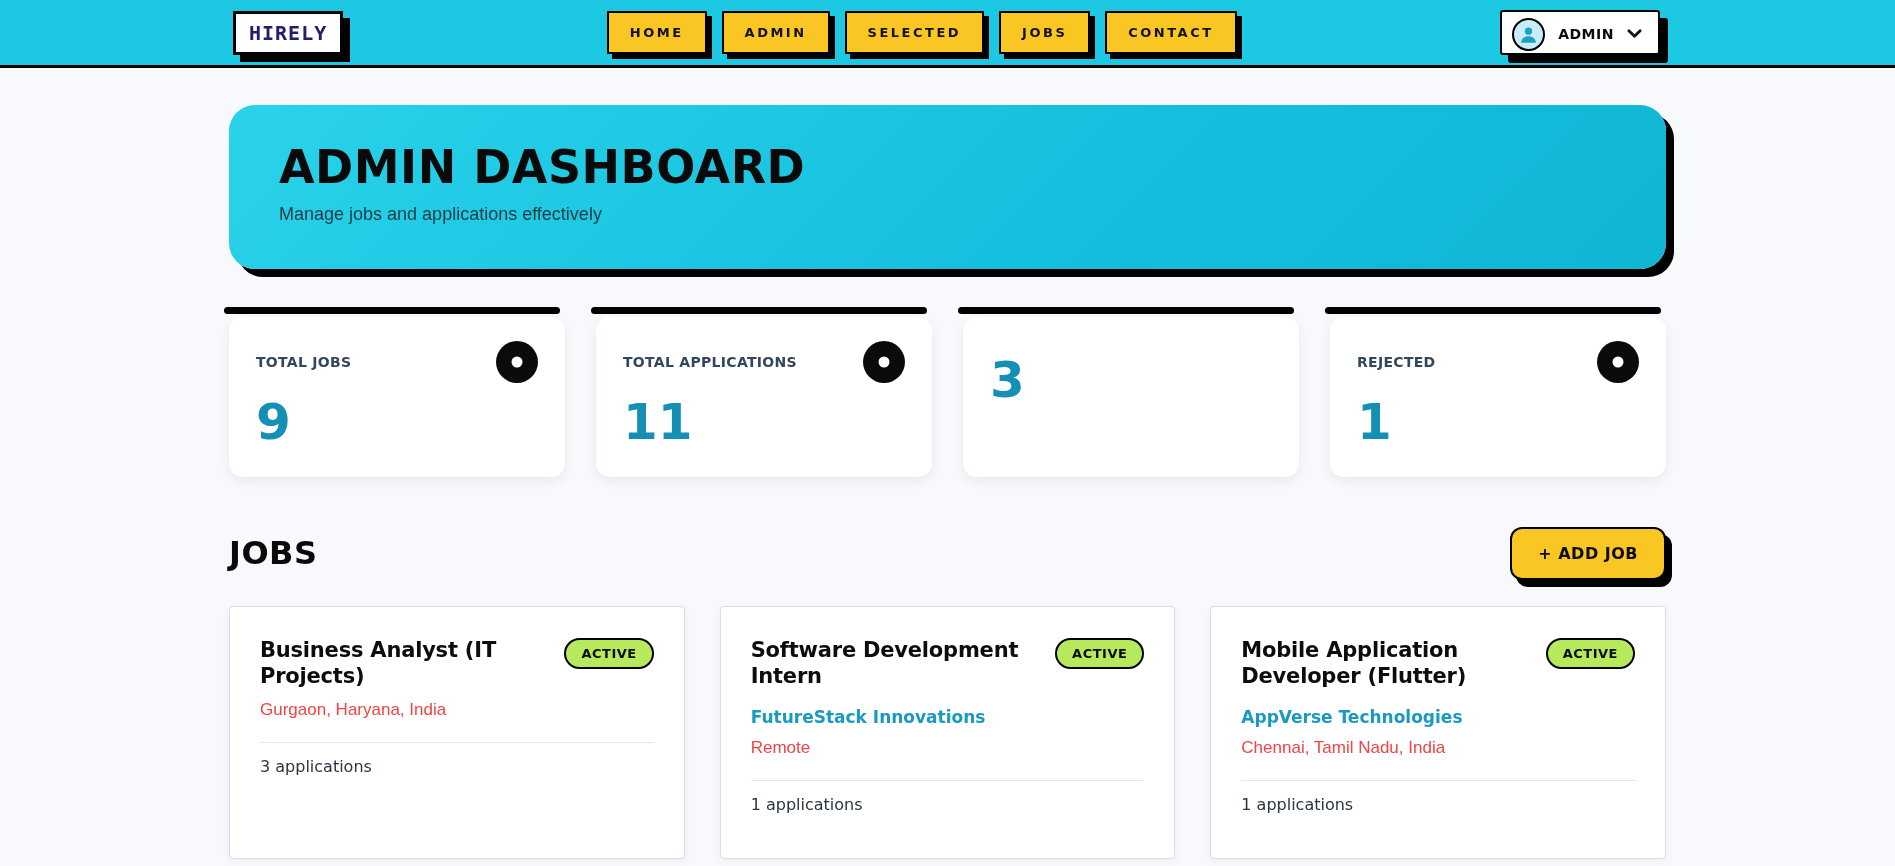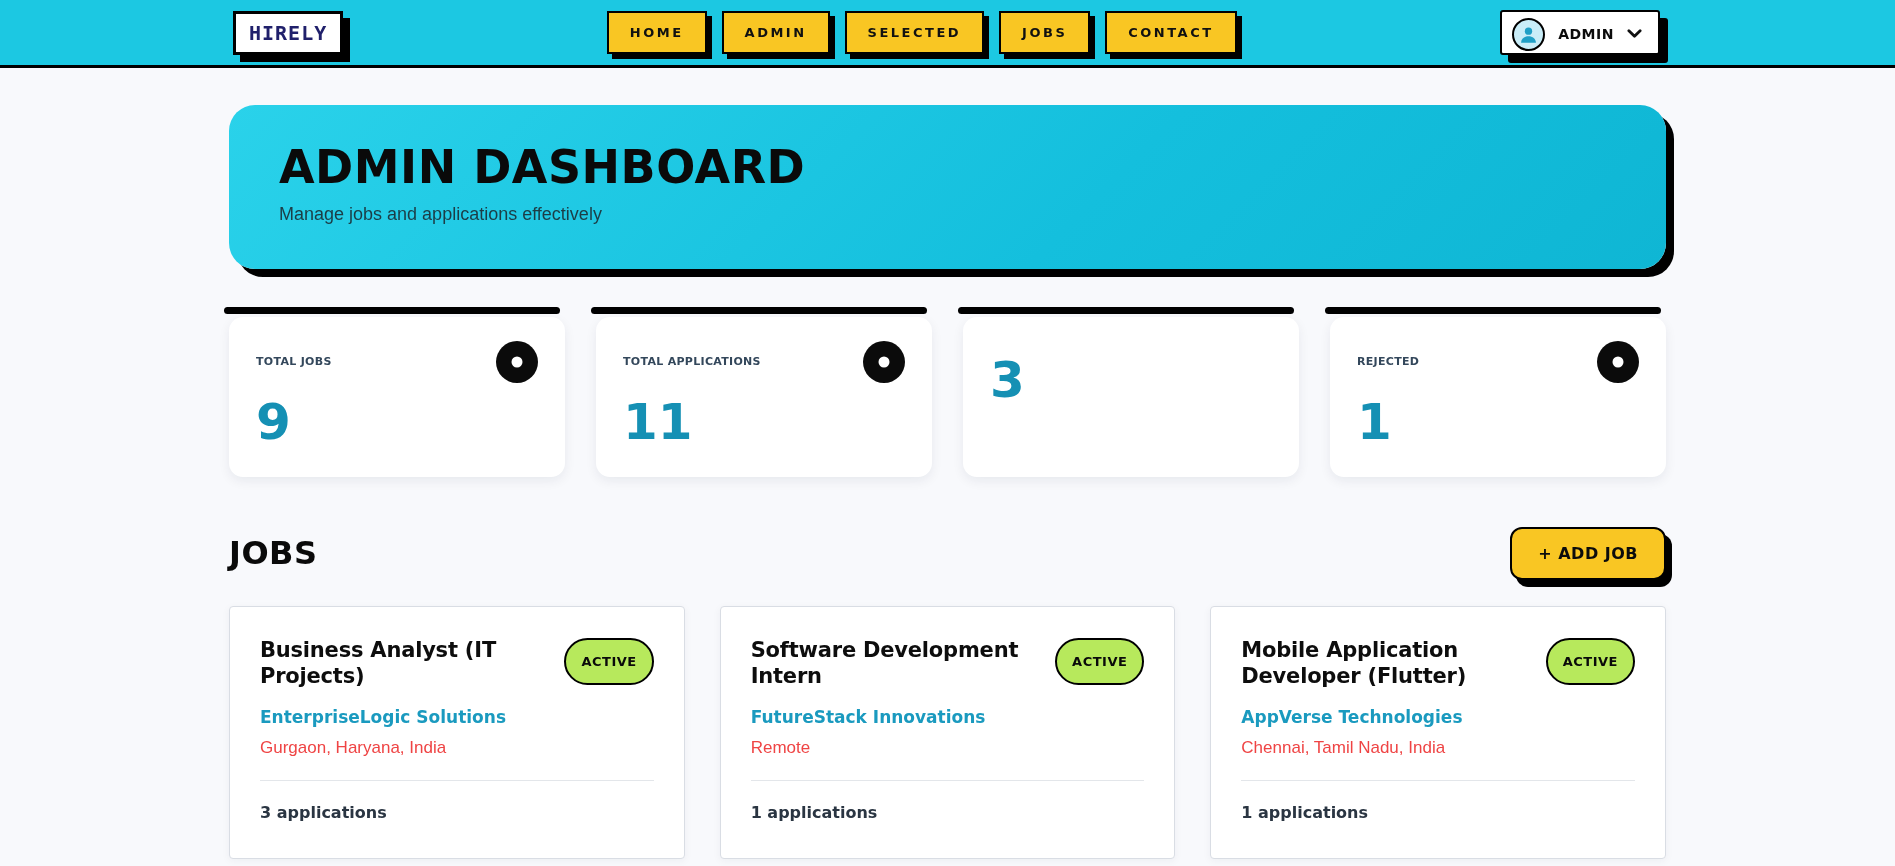--- a/index.html
+++ b/index.html
@@ -84,21 +84,21 @@
     padding:24px 27px;
     height:160px;
   }
   .stat-card::before {
     content:""; position:absolute; top:-10px; left:-5px; right:5px;
     height:7px; background:#000; border-radius:4px;
   }
   .stat-head { display:flex; align-items:center; justify-content:space-between; }
   .stat-label {
     font-family:"DejaVu Sans", sans-serif;
-    font-weight:bold; font-size:11px; letter-spacing:0.3px; color:#33475b;
+    font-weight:bold; font-size:14px; letter-spacing:0.3px; color:#33475b;
   }
   .stat-icon { width:42px; height:42px; border-radius:50%; background:#0b0b0b; position:relative; flex-shrink:0; }
   .stat-icon::after {
     content:""; position:absolute; top:50%; left:50%;
     width:11px; height:11px; border-radius:50%; background:#fff;
     transform:translate(-50%,-50%);
   }
   .stat-value {
     margin-top:14px;
     font-family:"DejaVu Sans", sans-serif;
@@ -134,28 +134,28 @@
   .job-top { display:flex; align-items:flex-start; justify-content:space-between; gap:14px; }
   .job-title {
     font-family:"DejaVu Sans", sans-serif;
     font-weight:bold; font-size:21px; line-height:1.25; color:#0d0d0d;
     letter-spacing:-0.2px;
   }
   .badge-active {
     flex-shrink:0; margin-top:1px;
     background:#b7e95c;
     border:2px solid #000; border-radius:999px;
-    padding:14px 15px;
+    padding:6px 15px;
     font-family:"DejaVu Sans", sans-serif;
     font-weight:bold; font-size:13px; letter-spacing:0.5px; color:#0a0a0a;
   }
   .job-company { margin-top:18px; font-family:"DejaVu Sans", sans-serif; font-weight:bold; font-size:17px; color:#1a9abf; }
   .job-location { margin-top:11px; font-size:17px; color:#ef4444; }
   .job-divider { margin-top:22px; border-top:1px solid #e3e6ea; }
-  .job-apps { margin-top:22px; font-family:"DejaVu Sans", sans-serif; font-weight:bold; font-size:16px; color:#2a3542; }
+  .job-apps { margin-top:14px; font-family:"DejaVu Sans", sans-serif; font-weight:normal; font-size:16px; color:#2a3542; }
 </style>
 </head>
 <body>
 
 <header class="navbar">
   <div class="logo-box">HIRELY</div>
 
   <nav class="nav-group">
     <button class="nav-btn">HOME</button>
     <button class="nav-btn">ADMIN</button>
@@ -222,21 +222,20 @@
     <button class="add-job-btn">+ ADD JOB</button>
   </section>
 
   <section class="jobs-grid">
 
     <article class="job-card">
       <div class="job-top">
         <h3 class="job-title">Business Analyst (IT Projects)</h3>
         <span class="badge-active">ACTIVE</span>
       </div>
-      <div class="job-company">EnterpriseLogic Solutions</div>
       <div class="job-location">Gurgaon, Haryana, India</div>
       <div class="job-divider"></div>
       <div class="job-apps">3 applications</div>
     </article>
 
     <article class="job-card">
       <div class="job-top">
         <h3 class="job-title">Software Development Intern</h3>
         <span class="badge-active">ACTIVE</span>
       </div>

